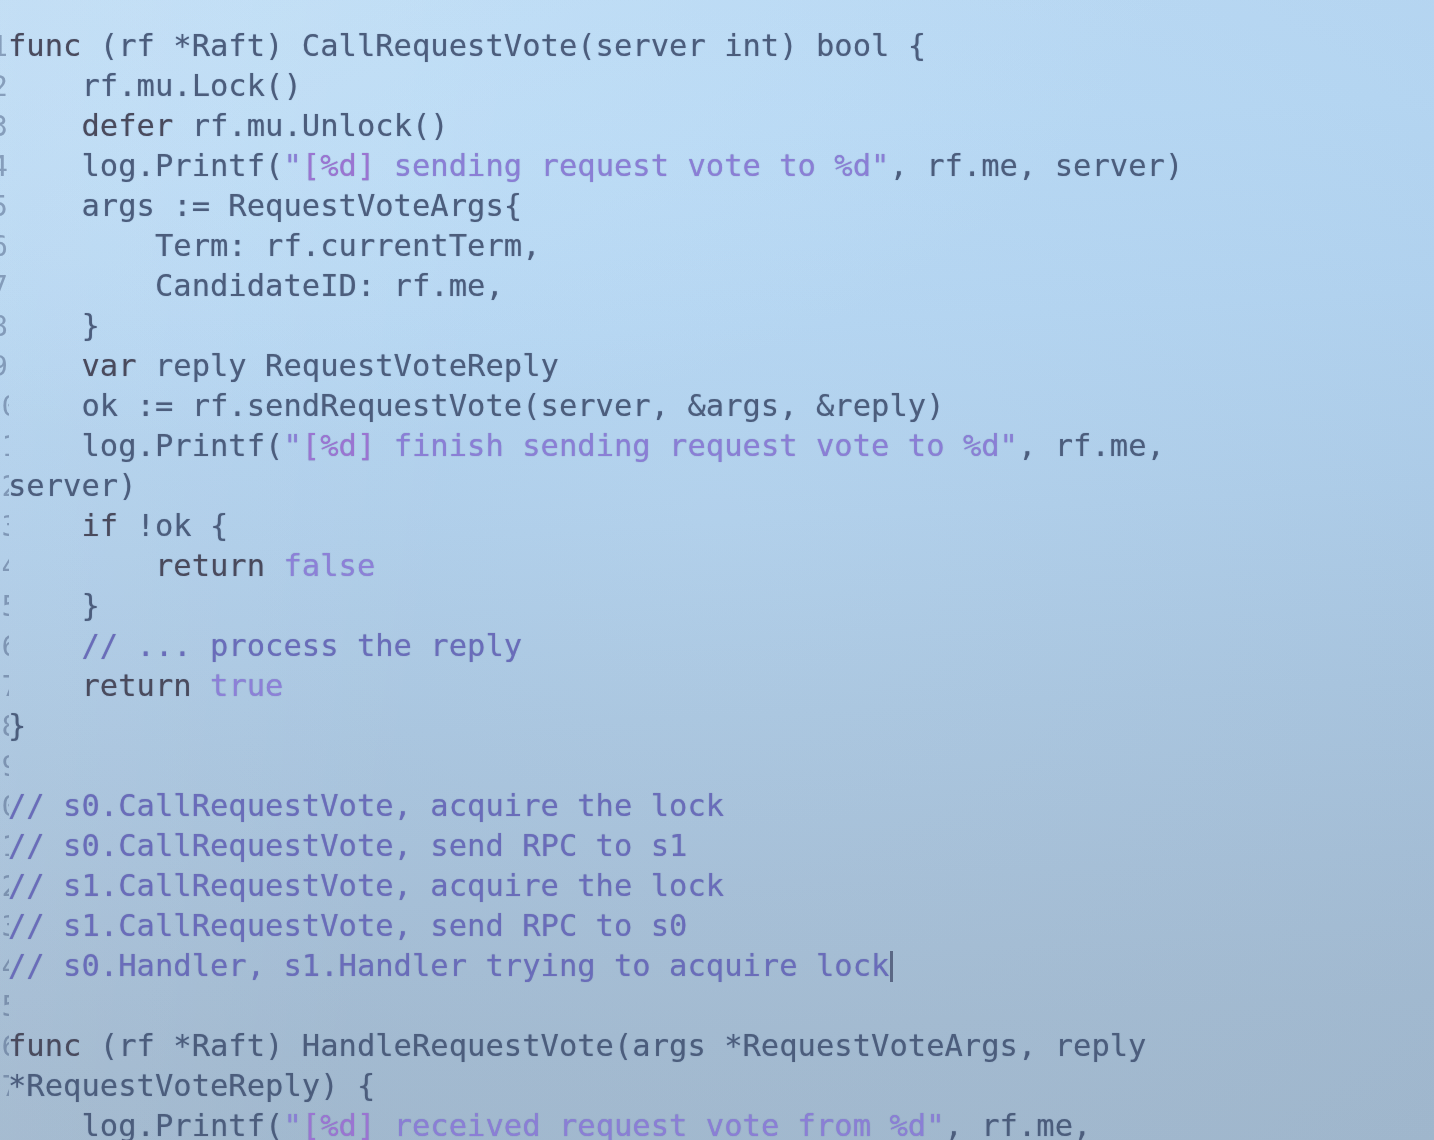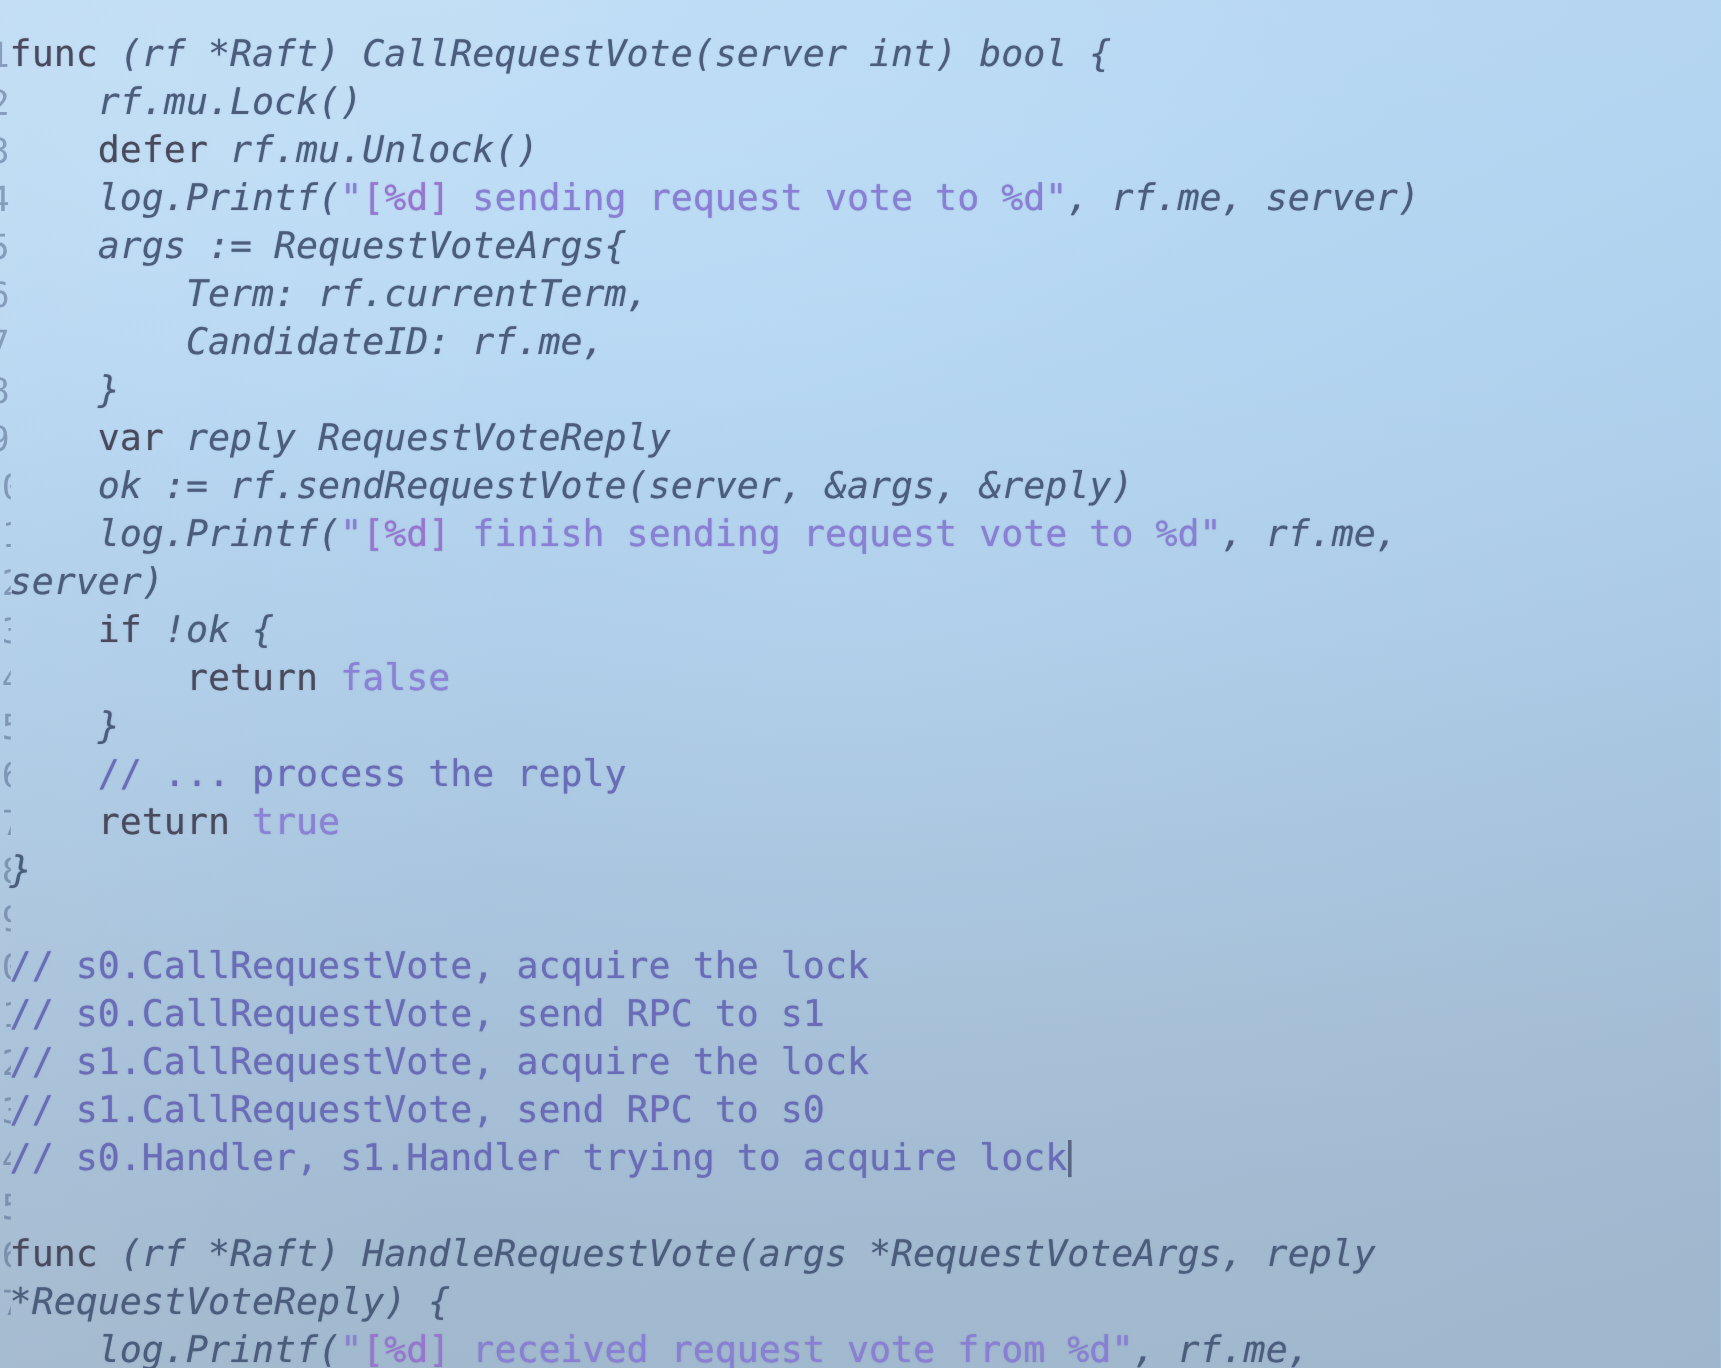--- a/index.html
+++ b/index.html
@@ -77,21 +77,21 @@
     letter-spacing: 0px;
     white-space: pre;
     color: #4c5d7c;
     text-shadow: 0 0 1.15px rgba(80,105,145,0.55);
   }
 
   .ln { display: block; height: 40px; }
 
   
   .kw    { color: #4a4a5c; font-weight: normal; }   
-  .plain { color: #4c5d7c; font-style: italic; }                      
+  .plain { color: #4c5d7c; }                      
   .str   { color: #8b7ed6; }                      
   .fmt   { color: #9b74d2; }                      
   .cmt   { color: #6a6cba; }                      
   .cst   { color: #8d80d8; }                      
 
   
   .caret {
     display: inline-block;
     width: 3px;
     height: 31px;

